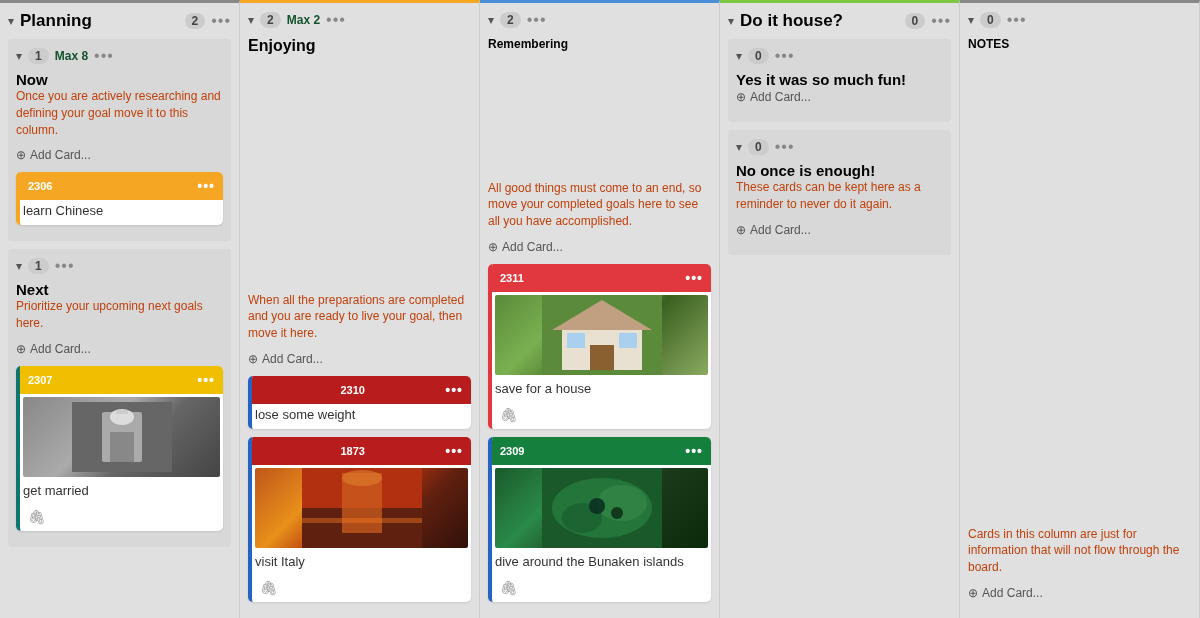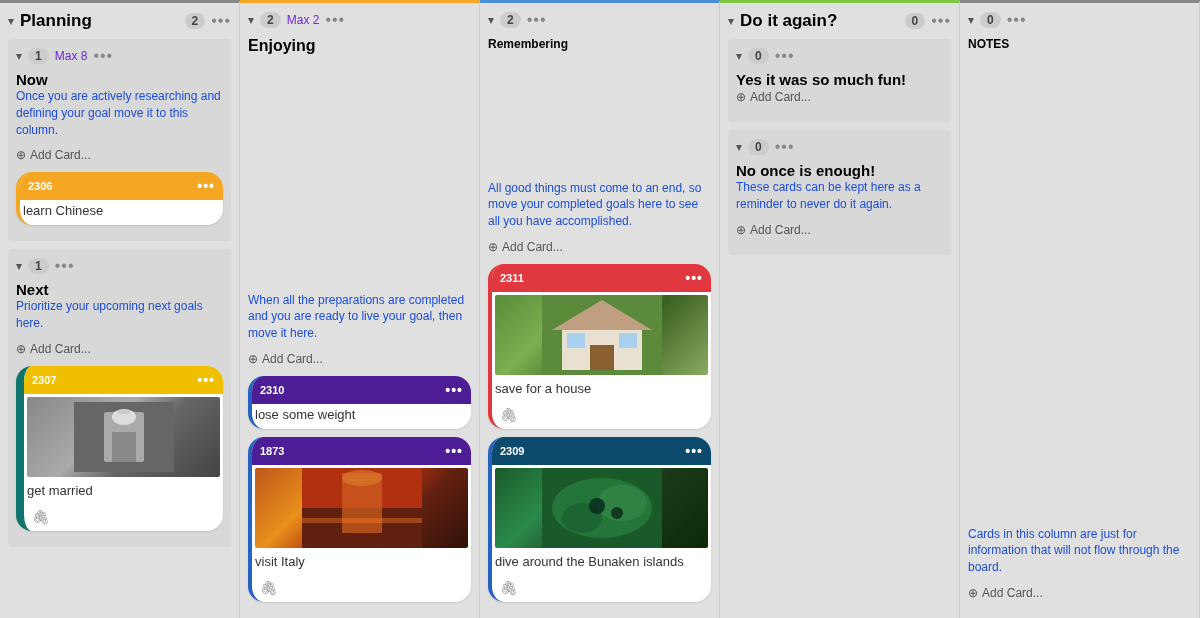--- a/index.html
+++ b/index.html
@@ -41,41 +41,42 @@
     .column-badge {
       background: #ccc;
       border-radius: 10px;
       padding: 1px 7px;
       font-size: 12px;
       font-weight: 600;
       color: #444;
     }
     .column-max {
       font-size: 12px;
-      color: #6d28d9;
+      color: #14532d;
+      font-weight: bold;
     }
     .column-dots {
       font-size: 16px;
       color: #888;
       cursor: pointer;
       letter-spacing: 1px;
     }
     .collapse-btn {
       background: none;
       border: none;
       cursor: pointer;
       font-size: 12px;
       color: #555;
       display: flex;
       align-items: center;
       gap: 2px;
     }
     .column-desc {
       font-size: 12px;
-      color: #1d4ed8;
+      color: #c2410c;
       margin-bottom: 8px;
       line-height: 1.4;
     }
     .add-card-btn {
       display: flex;
       align-items: center;
       gap: 4px;
       font-size: 12px;
       color: #555;
       background: none;
@@ -96,21 +97,21 @@
       gap: 6px;
       margin-bottom: 6px;
     }
     .sub-title {
       font-size: 15px;
       font-weight: 600;
       flex: 1;
     }
     .card {
       background: white;
-      border-radius: 16px;
+      border-radius: 5px;
       margin-bottom: 8px;
       overflow: hidden;
       box-shadow: 0 1px 2px rgba(0,0,0,0.1);
     }
     .card-header {
       display: flex;
       align-items: center;
       padding: 6px 8px;
       font-size: 11px;
       font-weight: 700;
@@ -156,30 +157,30 @@
 
     
     .col-planning { border-top: 3px solid #888; }
     .col-enjoying { border-top: 3px solid #f5a623; }
     .col-remembering { border-top: 3px solid #4a90d9; }
     .col-doitagain { border-top: 3px solid #7dc744; }
     .col-notes { border-top: 3px solid #888; }
 
     
     .hdr-orange { background: #f5a623; }
-    .hdr-blue { background: #4c1d95; }
+    .hdr-blue { background: #b91c1c; text-align: center; }
     .hdr-red { background: #e0383e; }
-    .hdr-darkblue { background: #0c4a6e; }
+    .hdr-darkblue { background: #15803d; }
     .hdr-yellow { background: #f0c000; }
 
     
     .card-orange { border-left: 4px solid #f5a623; }
     .card-blue { border-left: 4px solid #2563c0; }
     .card-red { border-left: 4px solid #e0383e; }
-    .card-yellow { border-left: 8px solid #0f766e; }
+    .card-yellow { border-left: 4px solid #0f766e; }
 
     
     .img-italy {
       background: linear-gradient(135deg, #c0561a 0%, #e8901a 30%, #b03010 50%, #602010 70%, #301008 100%);
     }
     .img-wedding {
       background: linear-gradient(135deg, #888 0%, #aaa 40%, #666 60%, #444 100%);
     }
     .img-house {
       background: linear-gradient(135deg, #5a8a3a 0%, #7ab050 30%, #3a6020 60%, #8aaa60 100%);
@@ -368,21 +369,21 @@
       </div>
       <div class="card-footer">
         <span class="paperclip-icon">🖇</span>
       </div>
     </div>
   </div>
 
   <div class="column col-doitagain">
     <div class="column-header">
       <button class="collapse-btn">▾</button>
-      <span class="column-title">Do it again?</span>
+      <span class="column-title">Do it house?</span>
       <span class="column-badge">0</span>
       <span class="column-dots">•••</span>
     </div>
 
     <div class="sub-section">
       <div class="sub-header">
         <button class="collapse-btn">▾</button>
         <span class="column-badge">0</span>
         <span class="column-dots">•••</span>
       </div>

